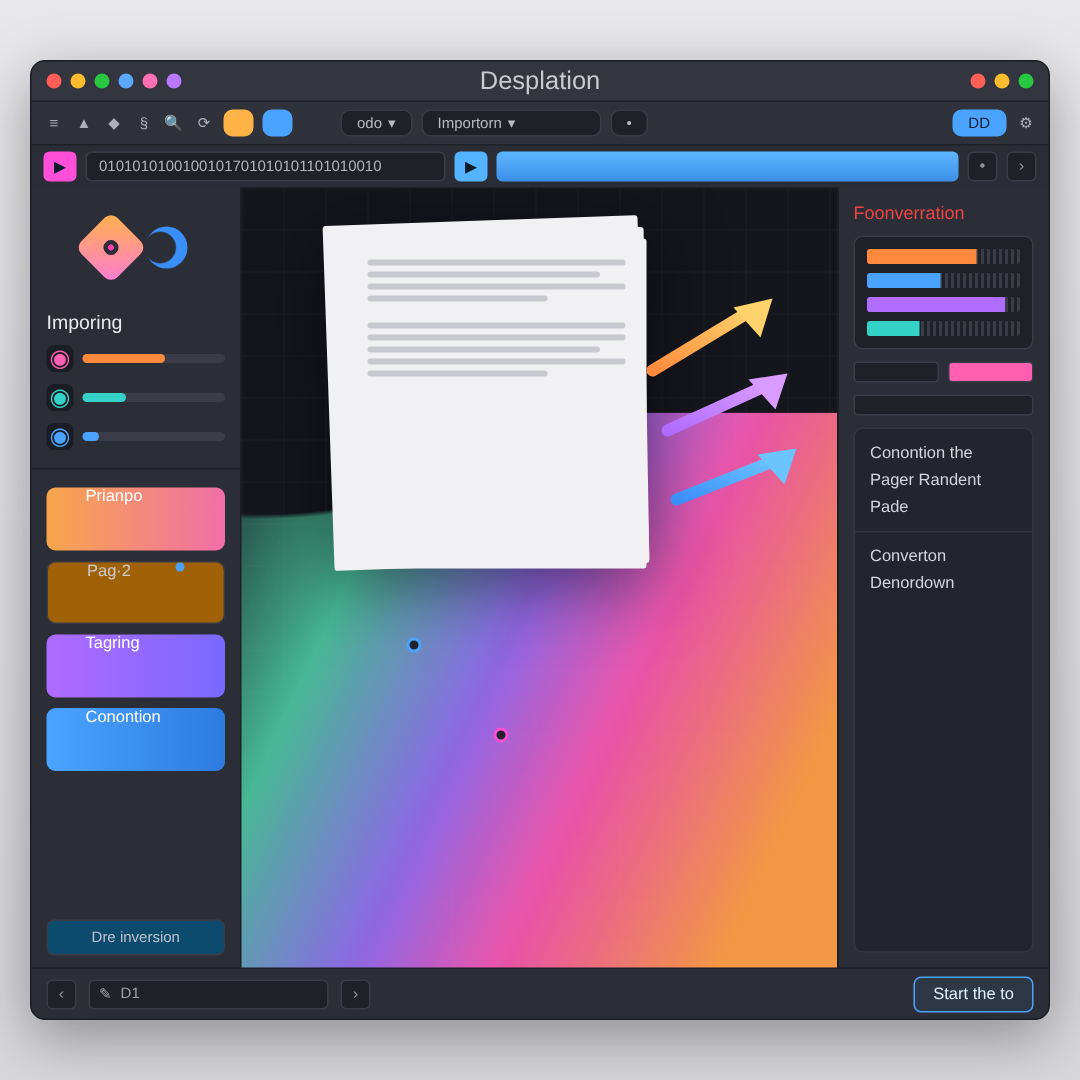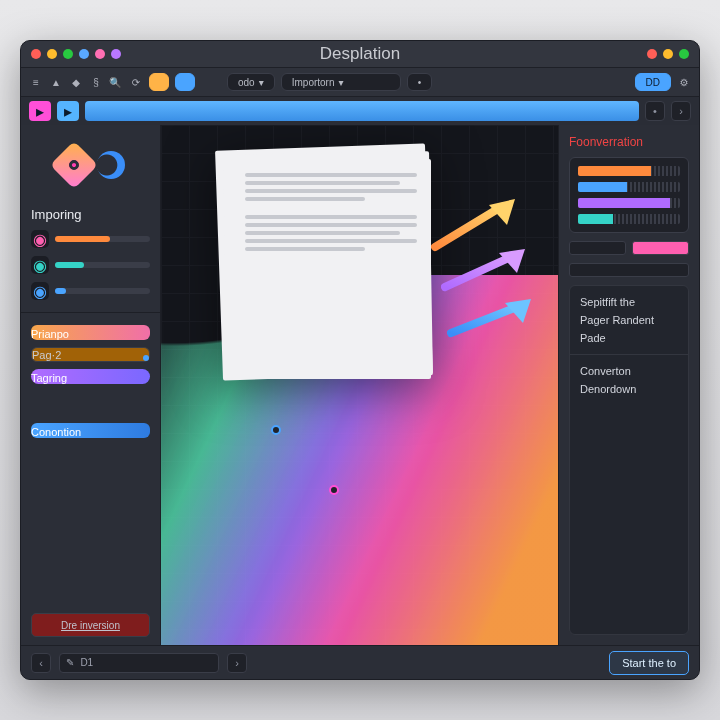--- a/index.html
+++ b/index.html
@@ -72,26 +72,26 @@
   .logo .diam::after{content:"";position:absolute;inset:12px;border-radius:50%;background:#ff3fb0;box-shadow:0 0 0 3px #2b2e37 inset;}
   .logo .cres{width:28px;height:28px;border-radius:50%;background:radial-gradient(circle at 35% 50%, transparent 10px, #3a8ef8 11px);}
   .sb-title{font-size:13px;color:#e9ebf0;margin-top:4px;}
   .slider-row{display:flex;align-items:center;gap:6px;}
   .knob{width:18px;height:18px;border-radius:5px;background:#1b1d24;display:flex;align-items:center;justify-content:center;}
   .knob.pink{color:#ff5fb0}.knob.teal{color:#35d3c7}.knob.blue{color:#4aa4ff}
   .track{flex:1;height:6px;border-radius:3px;background:#3a3d48;position:relative;}
   .track .fill{position:absolute;left:0;top:0;bottom:0;border-radius:3px;}
   .divider{height:1px;background:#1d1f26;margin:4px -10px;}
   .btns{display:flex;flex-direction:column;gap:7px;}
-  .sbtn{height:15px;border-radius:6px;display:flex;align-items:flex-end;padding:0 0;font-size:11px;color:#fff;}
+  .sbtn{height:42px;border-radius:6px;display:flex;align-items:flex-start;padding:0 26px;font-size:11px;color:#fff;}
   .g-or{background:linear-gradient(90deg,#f7a64b,#f06fa8);}
   .g-dk{background:#a16207;border:1px solid #3a3d48;color:#c9cbd1;}
-  .g-pu{background:linear-gradient(90deg,#b06bff,#7a68ff);border-radius:11px;}
-  .g-bl{background:linear-gradient(90deg,#4aa4ff,#2e7be0);margin-top:32px;}
-  .deversion{margin-top:auto;height:24px;border-radius:5px;border:1px solid #3a3d48;background:#7f1d1d;font-size:10px;color:#c0c3cd;display:flex;align-items:center;justify-content:center;text-decoration:underline;}
+  .g-pu{background:linear-gradient(90deg,#b06bff,#7a68ff);}
+  .g-bl{background:linear-gradient(90deg,#4aa4ff,#2e7be0);}
+  .deversion{margin-top:auto;height:24px;border-radius:5px;border:1px solid #3a3d48;background:#0c4a6e;font-size:10px;color:#c0c3cd;display:flex;align-items:center;justify-content:center;}
   .canvas {
     flex:1; background:
       linear-gradient(#1b1d24 1px, transparent 1px) 0 0/28px 28px,
       linear-gradient(90deg,#1b1d24 1px, transparent 1px) 0 0/28px 28px,
       #14161c;
     position:relative; overflow:hidden;
     border-right:1px solid #1d1f26;
   }
   .doc {
     position:absolute; left:58px; top:22px; width:210px; height:236px;
@@ -180,20 +180,23 @@
       </div>
     <div style="flex:1"></div>
     <div class="pill blue">
         <span>DD</span>
       </div>
     <span class="tb-ico">⚙</span>
   </div>
 
   <div class="pathbar">
     <div class="arrowbtn" style="background:#ff4fd8">▸</div>
+    <div class="pathchip wide" style="flex:0 0 240px;overflow:hidden">
+        <span>0101010100100101701010101101010010</span>
+      </div>
     <div class="arrowbtn">▸</div>
     <div class="bluebar"></div>
     <div class="sqbtn">•</div>
     <div class="sqbtn">›</div>
   </div>
 
   <div class="body">
 
     <div class="sidebar">
       <div class="logo">
@@ -321,21 +324,21 @@
           </div>
       </div>
       <div class="chipline">
         <div class="chip"></div>
         <div class="chip pk"></div>
       </div>
       <div class="chipline">
         <div class="chip" style="flex:0 0 100%"></div>
       </div>
       <div class="rp-box">
-        <div>Sepitfift the</div>
+        <div>Conontion the</div>
         <div>Pager Randent</div>
         <div>Pade</div>
         <div class="sep"></div>
         <div>Converton</div>
         <div>Denordown</div>
       </div>
     </div>
 
   </div>
 

